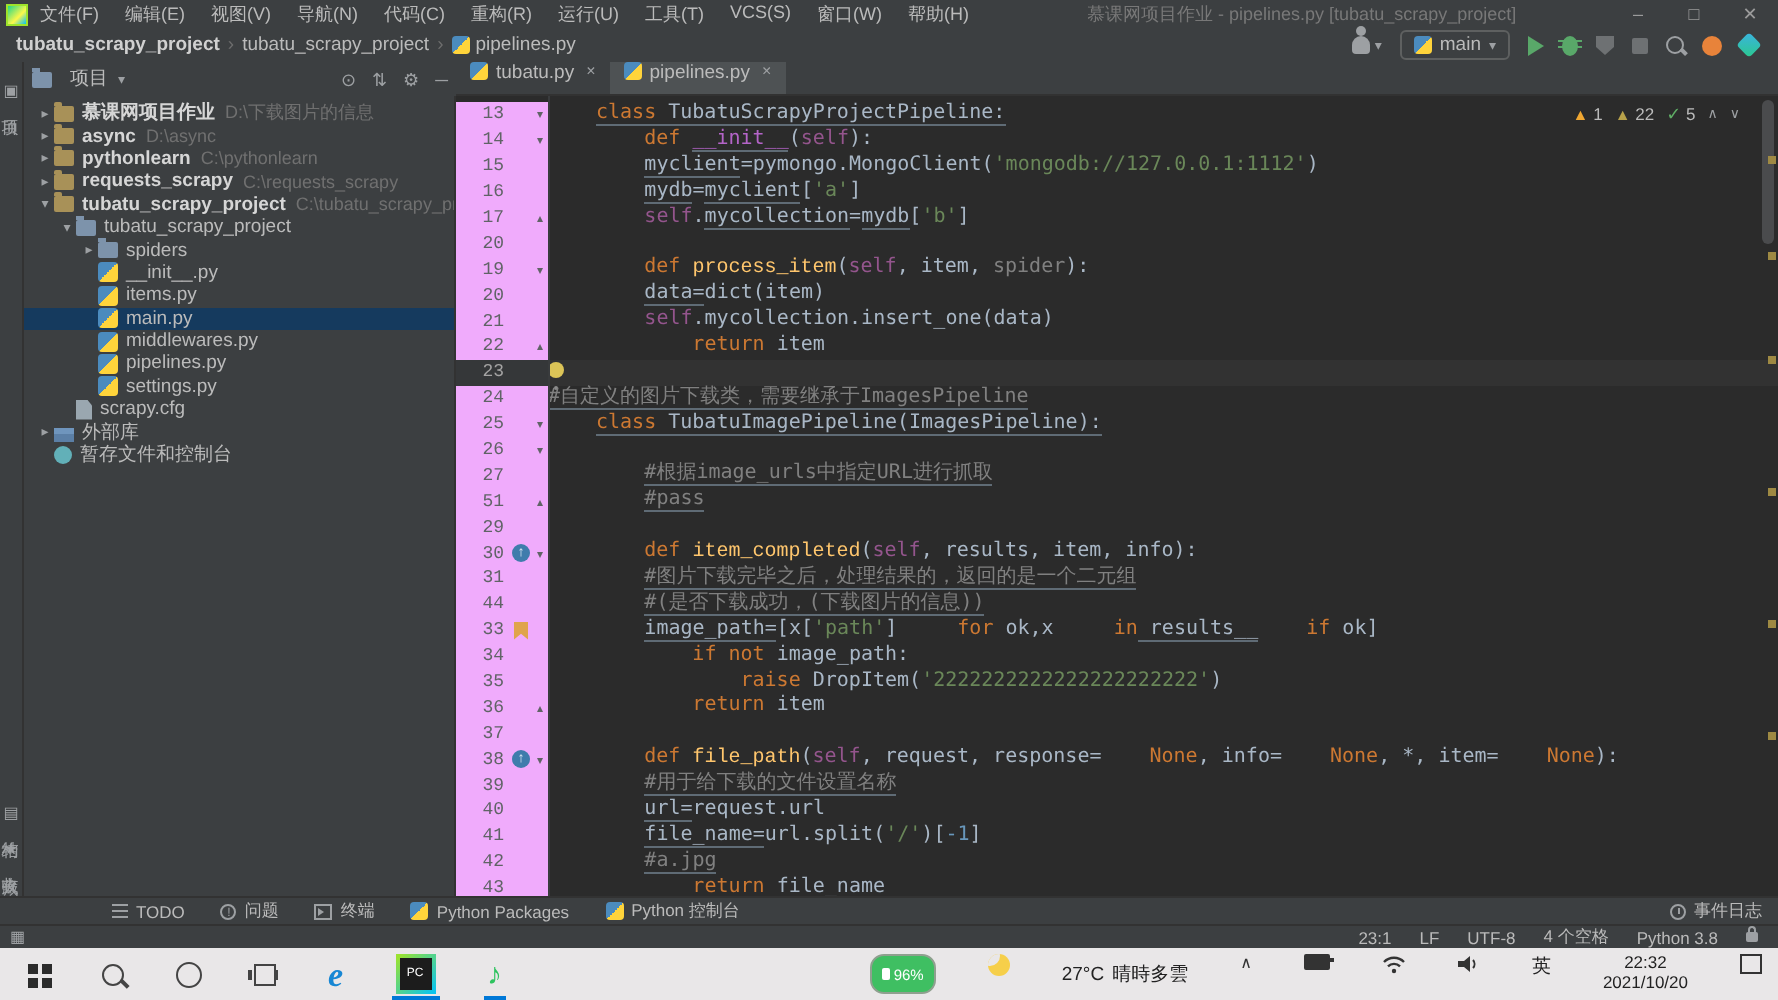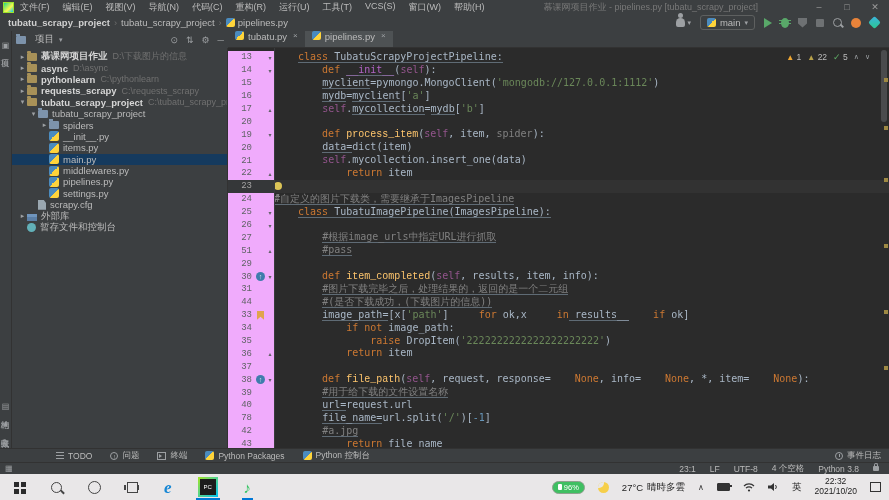--- a/index.html
+++ b/index.html
@@ -110,21 +110,21 @@
   .tbi.app::after{content:"";position:absolute;bottom:-2px;left:-2px;right:-2px;height:2px;background:#0078d7;}
   .win-ico{width:5px;height:5px;background:#2b2b2b;box-shadow:7px 0 0 #2b2b2b,0 7px 0 #2b2b2b,7px 7px 0 #2b2b2b;margin:-6px 6px 0 0;}
   .tsearch{width:9px;height:9px;border:1.5px solid #444;border-radius:50%;position:relative;}
   .tsearch::after{content:"";position:absolute;left:8px;top:8px;width:5px;height:1.5px;background:#444;transform:rotate(45deg);}
   .cortana{width:11px;height:11px;border:1.5px solid #444;border-radius:50%;}
   .taskview{width:11px;height:11px;border:1.5px solid #444;box-sizing:border-box;position:relative;}
   .taskview::before{content:"";position:absolute;left:-4px;top:2px;width:2px;height:5px;background:#444;box-shadow:13px 0 0 #444;}
   .edge{font-family:"Liberation Serif",serif;font-weight:bold;font-style:italic;font-size:17px;color:#1787d4;line-height:1;}
   .pycharm-tb{width:16px;height:16px;background:#1c1c1c;border:2px solid;border-image:linear-gradient(135deg,#9ee32b,#07c3f2) 1;color:#fff;font-size:6px;display:flex;align-items:center;justify-content:center;}
   .music{color:#2fc35f;font-size:15px;font-weight:bold;line-height:1;}
-  .tb-right{margin-left:auto;display:flex;align-items:center;gap:13px;padding-right:8px;}
+  .tb-right{margin-left:auto;display:flex;gap:26px;padding-right:8px;}
   .bwidget{display:flex;align-items:center;gap:2px;background:#3fbf62;border:1px solid #8fa08f;border-radius:7px;color:#fff;font-size:7.5px;padding:1px 5px;}
   .bwidget::before{content:"";width:4px;height:6px;background:#fff;border-radius:1px;}
   .moon{width:11px;height:11px;border-radius:50%;background:#f6cf4a;position:relative;overflow:hidden;}
   .moon::after{content:"";position:absolute;left:-4px;top:-4px;width:10px;height:10px;border-radius:50%;background:#e9e7e8;}
   .weather{display:flex;align-items:center;gap:4px;font-size:9.5px;}
   .tray-chev{font-size:8px;color:#333;}
   .batt2{width:11px;height:6px;border:1px solid #333;border-radius:1px;position:relative;background:#333;}
   .batt2::after{content:"";position:absolute;right:-3px;top:1px;width:2px;height:2px;background:#333;}
   .tray svg{display:block;}
   .lang{font-size:9.5px;}
@@ -553,21 +553,21 @@
         <div class="line">
           <span class="gut">
             <span class="ln">40</span>
             <span class="ic"></span>
             <span class="fd"></span>
           </span>
           <span class="codetxt"><span class="pl">        </span><span class="pl un">url</span><span class="pl un">=</span><span class="pl">request.url</span></span>
         </div>
         <div class="line">
           <span class="gut">
-            <span class="ln">78</span>
+            <span class="ln">41</span>
             <span class="ic"></span>
             <span class="fd"></span>
           </span>
           <span class="codetxt"><span class="pl">        </span><span class="pl un">file_name</span><span class="pl un">=</span><span class="pl">url.split(</span><span class="st">'/'</span><span class="pl">)[</span><span class="nm">-1</span><span class="pl">]</span></span>
         </div>
         <div class="line">
           <span class="gut">
             <span class="ln">42</span>
             <span class="ic"></span>
             <span class="fd"></span>

